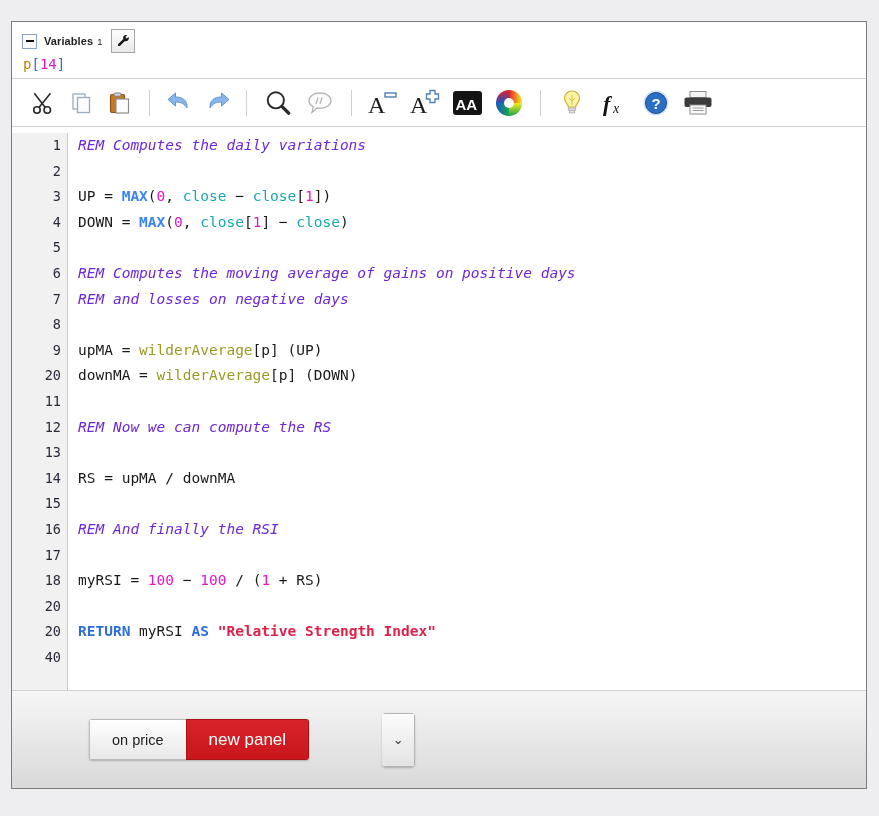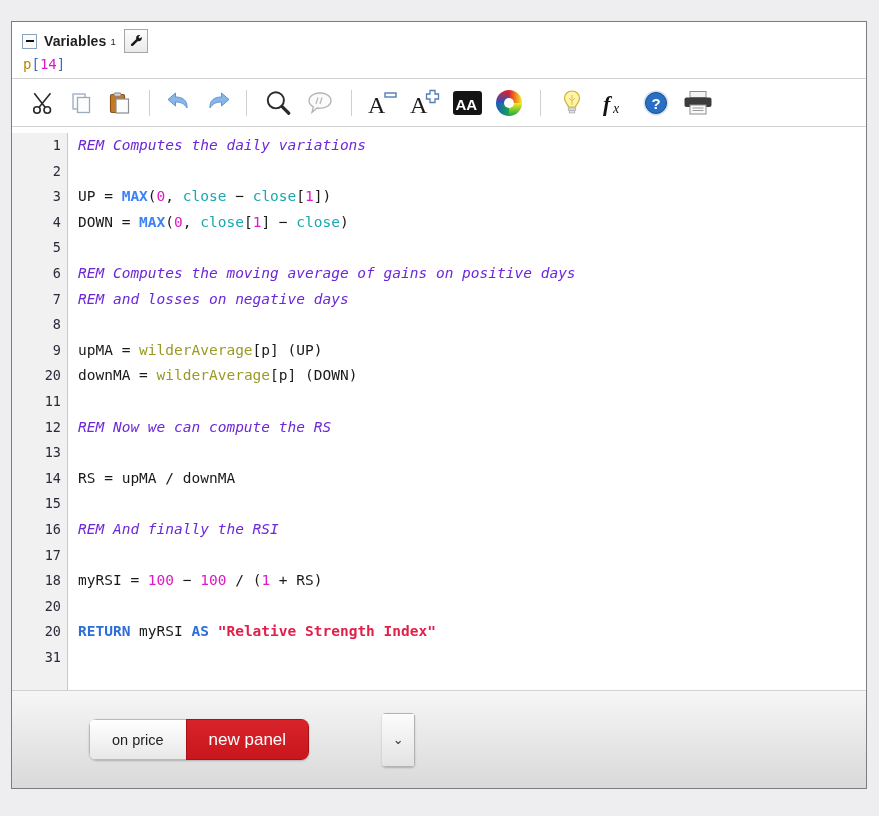--- a/index.html
+++ b/index.html
@@ -48,21 +48,21 @@
     margin-right: 7px;
     cursor: pointer;
   }
   .collapse-box i {
     display: block;
     width: 8px; height: 2px;
     background: #111;
   }
   .hdr-title {
     font-weight: bold;
-    font-size: 14px;
+    font-size: 11px;
     color: #1f1f1f;
     letter-spacing: .1px;
   }
   .hdr-sup {
     font-size: 9.5px;
     color: #1f1f1f;
     vertical-align: super;
     margin-left: 4px;
     font-weight: normal;
   }
@@ -166,21 +166,21 @@
     display: flex;
     align-items: center;
     flex: none;
     padding-left: 77px;
     gap: 73px;
   }
 
   .seg {
     display: flex;
     height: 41px;
-    border-radius: 8px;
+    border-radius: 3px;
     overflow: hidden;
     box-shadow: 0 1px 2px rgba(0,0,0,.22);
   }
   .seg-a {
     padding: 0 22px;
     display: flex; align-items: center; justify-content: center;
     background: linear-gradient(#ffffff, #e8e8e8);
     border: 1px solid #b9b9b9;
     border-right: none;
     font-size: 14.5px;
@@ -432,21 +432,21 @@
           <div class="ln">11</div>
           <div class="ln">12</div>
           <div class="ln">13</div>
           <div class="ln">14</div>
           <div class="ln">15</div>
           <div class="ln">16</div>
           <div class="ln">17</div>
           <div class="ln">18</div>
           <div class="ln">20</div>
           <div class="ln">20</div>
-          <div class="ln">31</div>
+          <div class="ln">40</div>
         </div>
       <div class="code" id="code"><div class="cl"><span class="s-com">REM Computes the daily variations</span></div><div class="cl">&nbsp;</div><div class="cl"><span class="s-pln">UP = </span><span class="s-fn">MAX</span><span class="s-pln">(</span><span class="s-num">0</span><span class="s-pln">, </span><span class="s-var">close</span><span class="s-pln"> − </span><span class="s-var">close</span><span class="s-pln">[</span><span class="s-num">1</span><span class="s-pln">])</span></div><div class="cl"><span class="s-pln">DOWN = </span><span class="s-fn">MAX</span><span class="s-pln">(</span><span class="s-num">0</span><span class="s-pln">, </span><span class="s-var">close</span><span class="s-pln">[</span><span class="s-num">1</span><span class="s-pln">] − </span><span class="s-var">close</span><span class="s-pln">)</span></div><div class="cl">&nbsp;</div><div class="cl"><span class="s-com">REM Computes the moving average of gains on positive days</span></div><div class="cl"><span class="s-com">REM and losses on negative days</span></div><div class="cl">&nbsp;</div><div class="cl"><span class="s-pln">upMA = </span><span class="s-usr">wilderAverage</span><span class="s-pln">[p] (UP)</span></div><div class="cl"><span class="s-pln">downMA = </span><span class="s-usr">wilderAverage</span><span class="s-pln">[p] (DOWN)</span></div><div class="cl">&nbsp;</div><div class="cl"><span class="s-com">REM Now we can compute the RS</span></div><div class="cl">&nbsp;</div><div class="cl"><span class="s-pln">RS = upMA / downMA</span></div><div class="cl">&nbsp;</div><div class="cl"><span class="s-com">REM And finally the RSI</span></div><div class="cl">&nbsp;</div><div class="cl"><span class="s-pln">myRSI = </span><span class="s-num">100</span><span class="s-pln"> − </span><span class="s-num">100</span><span class="s-pln"> / (</span><span class="s-num">1</span><span class="s-pln"> + RS)</span></div><div class="cl">&nbsp;</div><div class="cl"><span class="s-kw">RETURN</span><span class="s-pln"> myRSI </span><span class="s-kw">AS</span><span class="s-pln"> </span><span class="s-str">"Relative Strength Index"</span></div><div class="cl">&nbsp;</div></div>
     </div>
 
     <div class="footer">
       <div class="seg">
         <div class="seg-a">on price</div>
         <div class="seg-b">new panel</div>
       </div>
 

